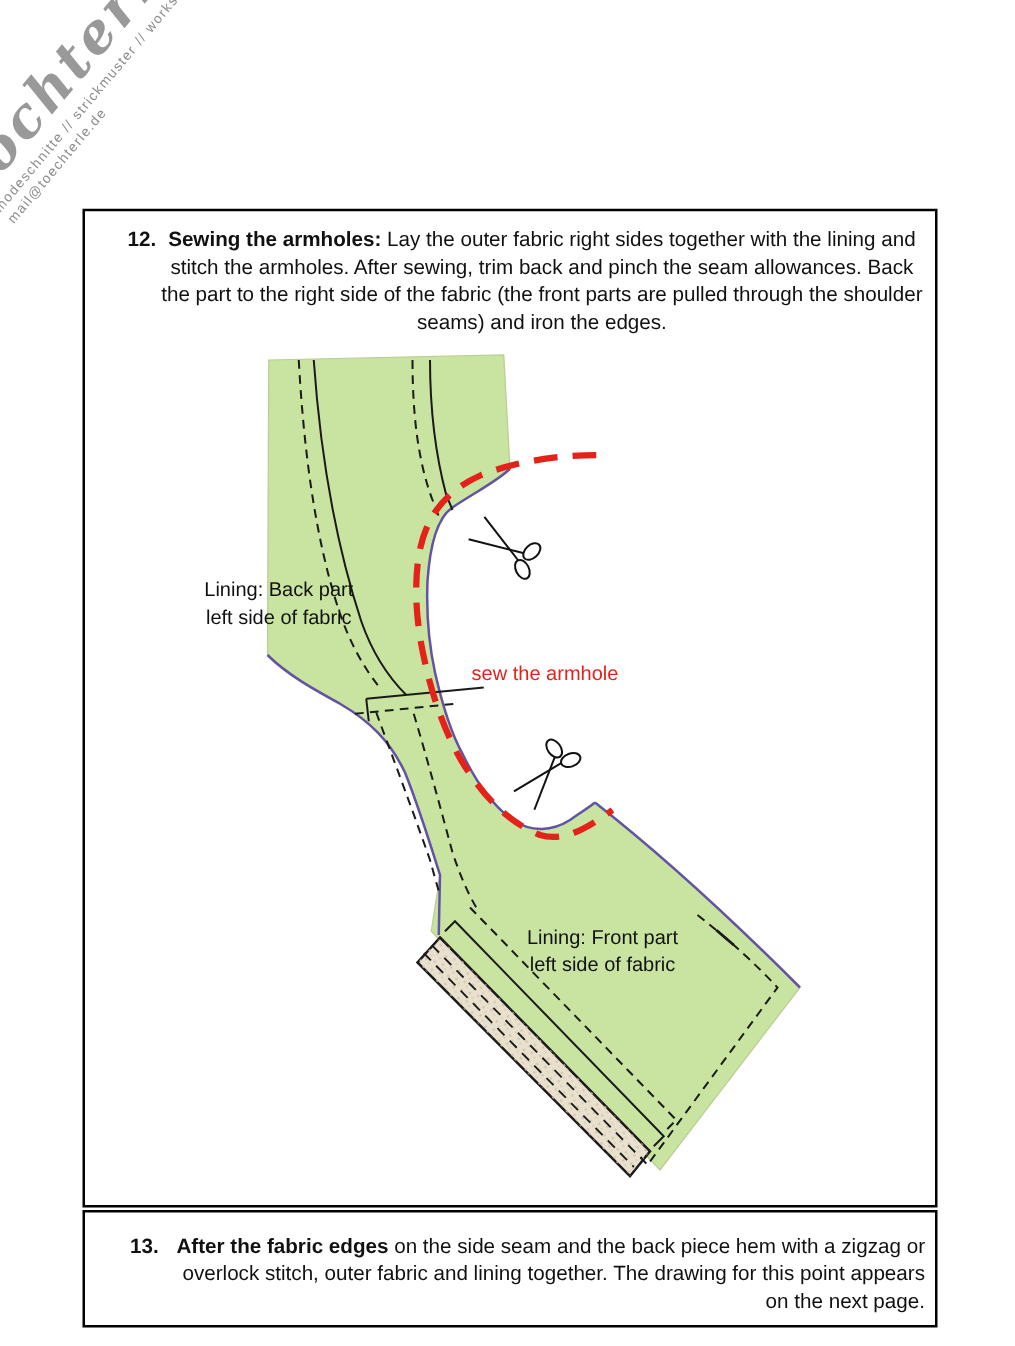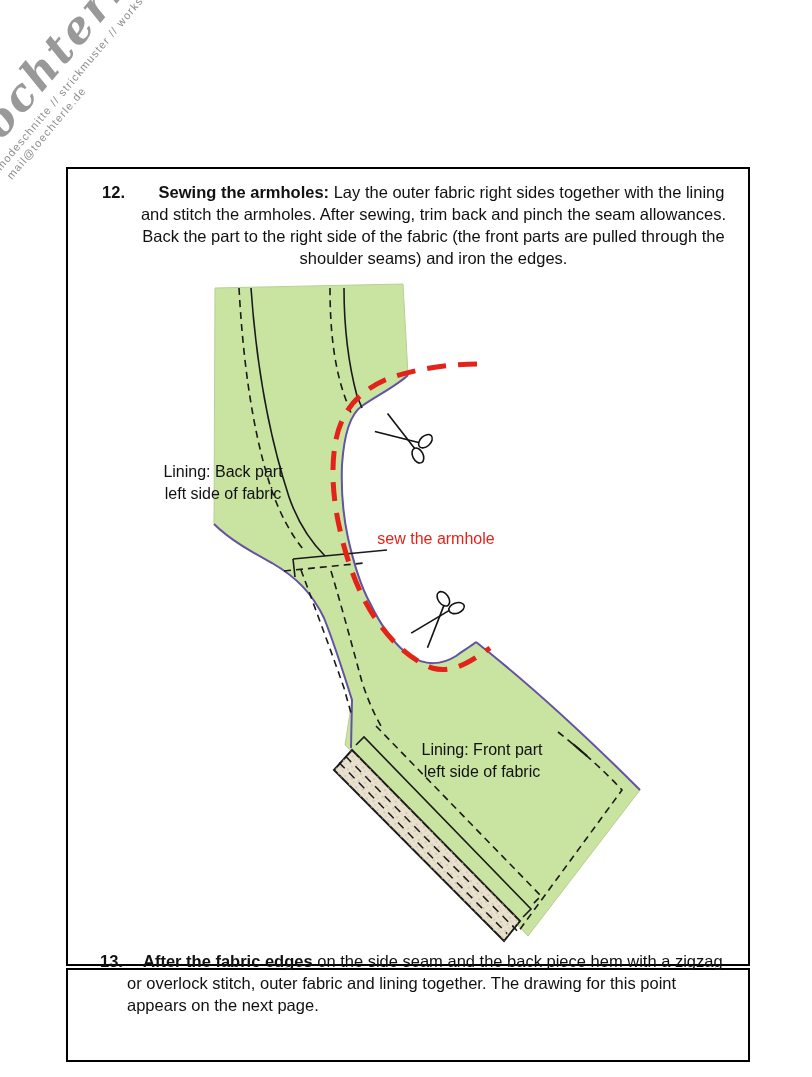--- a/index.html
+++ b/index.html
@@ -20,23 +20,23 @@
   .logo-sub{
     font-size:11px;line-height:14px;color:#8d8d8d;letter-spacing:1.2px;
   }
   
   .box{position:absolute;left:66px;width:680px;border:2px solid #000;background:#fff;}
   .box1{top:167px;height:795px;}
   .box2{top:968px;height:90px;}
   .step{position:absolute;display:flex;font-size:16.5px;line-height:22px;}
   .step .num{width:27px;font-weight:bold;flex:none;}
   .step .body{flex:1;}
-  .step .body b{font-weight:bold;margin-left:16px;}
+  .step .body b{font-weight:bold;}
   .step12{left:100px;top:181px;width:640px;text-align:center;}
-  .step13{left:100px;top:950px;width:640px;}
+  .step13{left:100px;top:986px;width:640px;text-align:right;}
   
   .diagram{position:absolute;left:66px;top:167px;width:730px;height:797px;}
   svg text{font-family:"Liberation Sans",sans-serif;}
 </style>
 </head>
 <body>
 
 <div class="logo-wrap">
   <div class="logo-brand">töchterle</div>
   <div class="logo-sub">modeschnitte // strickmuster // workshops</div>

